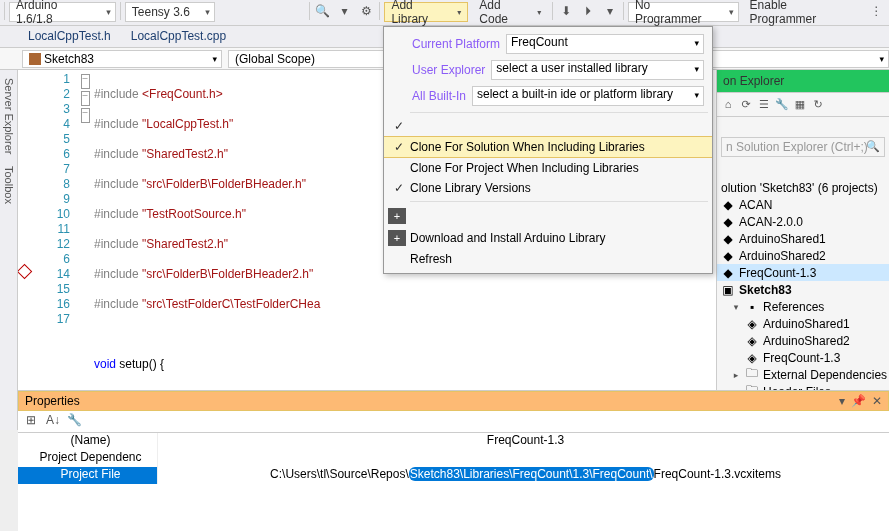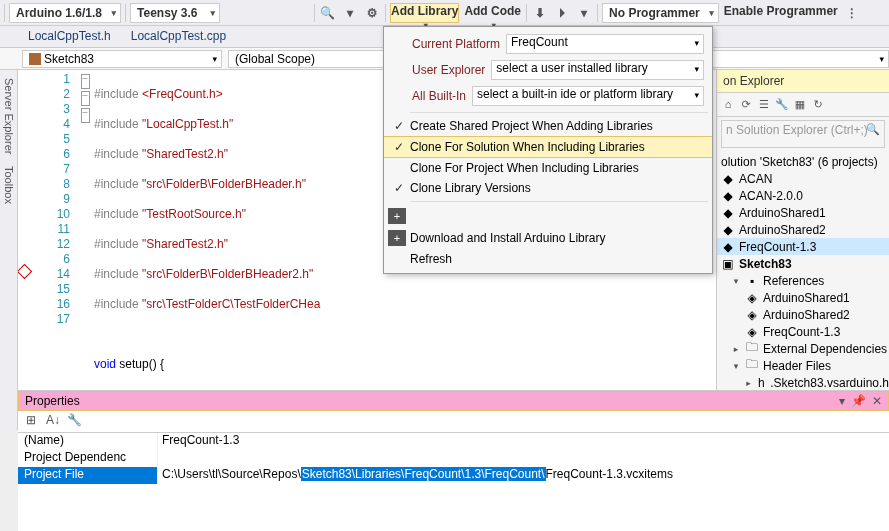--- a/index.html
+++ b/index.html
@@ -1,22 +1,22 @@
 <!DOCTYPE html>
 <html><head>
 <meta charset="utf-8">
 <style>
 * { box-sizing: border-box; margin: 0; padding: 0; font-family: "Segoe UI", Tahoma, sans-serif; font-size: 12px; }
 body { background: #eee; width: 889px; height: 531px; overflow: hidden; position: relative; }
-.toolbar { background: #eeeef2; height: 26px; display: flex; align-items: center; padding: 2px 4px; gap: 4px; border-bottom: 1px solid #ccc; font-weight: bold; }
+.toolbar { background: #eeeef2; height: 26px; display: flex; align-items: flex-start; padding: 2px 4px; gap: 4px; border-bottom: 1px solid #ccc; }
 .tb-sep { width: 1px; height: 18px; background: #ccc; }
 .tb-combo { background: #fff; border: 1px solid #ccc; height: 20px; padding: 0 18px 0 6px; display: inline-flex; align-items: center; position: relative; font-size: 12px; color: #333; cursor: pointer; }
 .tb-combo::after { content: "▾"; position: absolute; right: 4px; font-size: 9px; color: #555; }
 .tb-icon { width: 18px; height: 18px; display: flex; align-items: center; justify-content: center; color: #555; cursor: pointer; }
-.tb-btn { height: 20px; padding: 0 0; display: inline-flex; align-items: center; gap: 3px; border: 1px solid transparent; cursor: pointer; color: #333; flex-direction: column; }
+.tb-btn { height: 20px; padding: 0 6px; display: inline-flex; align-items: center; gap: 3px; border: 1px solid transparent; cursor: pointer; color: #333; }
 .tb-btn.active { background: #fdf4bf; border: 1px solid #e5c365; }
 .tb-btn .chev { font-size: 8px; color: #555; margin-left: 2px; }
 
 .tabbar { background: #eeeef2; height: 22px; display: flex; align-items: flex-end; padding-left: 18px; border-bottom: 1px solid #ccc; }
 .filetab { height: 21px; padding: 3px 10px 0; color: #1e3f70; cursor: pointer; }
 .nav-row { display: flex; height: 22px; background: #f7f7f7; border-bottom: 1px solid #ccc; align-items: center; padding-left: 22px; gap: 6px; }
 .nav-combo { background: #fff; border: 1px solid #ccc; height: 18px; padding: 0 18px 0 6px; position: relative; display: inline-flex; align-items: center; min-width: 100px; }
 .nav-combo::after { content: "▾"; position: absolute; right: 4px; font-size: 9px; }
 .nav-icon { width: 12px; height: 12px; background: #a63; display: inline-block; margin-right: 3px; }
 
@@ -32,58 +32,58 @@
 .code { flex: 1; padding-top: 2px; line-height: 15px; white-space: pre; }
 .cl { display: block; height: 15px; }
 .kw { color: #0000ff; }
 .str { color: #a31515; }
 .pp { color: #808080; margin-top: 32px; }
 .zoom-row { height: 20px; border-top: 1px solid #ccc; display: flex; align-items: center; padding-left: 2px; gap: 4px; background: #f5f5f5; }
 .zoom-combo { border: 1px solid #ccc; padding: 0 14px 0 4px; height: 16px; position: relative; background: #fff; }
 .zoom-combo::after { content: "▾"; font-size: 8px; position: absolute; right: 3px; }
 
 .solution-panel { width: 173px; background: #f5f5f5; border-left: 1px solid #ccc; display: flex; flex-direction: column; font-size: 12px;}
-.sol-title { padding: 4px 6px; background: #fef9c3; color: #333; border-bottom: 1px solid #ccc; }
+.sol-title { padding: 4px 6px; background: #22c55e; color: #333; border-bottom: 1px solid #ccc; }
 .sol-tools { height: 24px; border-bottom: 1px solid #ccc; display: flex; align-items: center; gap: 4px; padding: 0 4px; }
 .sol-tools span { width: 14px; height: 14px; color: #555; cursor: pointer; text-align: center; font-size: 11px; }
-.sol-search { border: 1px solid #ccc; margin: 3px 4px; height: 28px; color: #999; padding: 2px 4px; font-size: 11px; position: relative; }
+.sol-search { border: 1px solid #ccc; margin: 20px 4px; height: 20px; color: #999; padding: 2px 4px; font-size: 11px; position: relative; }
 .sol-search::after { content: "🔍"; position: absolute; right: 4px; font-size: 11px; }
 .tree { flex: 1; overflow: hidden; padding: 2px 0; }
 .tn { display: flex; align-items: center; height: 17px; padding-left: 4px; gap: 4px; cursor: pointer; white-space: nowrap; }
 .tn.sel { background: #cce8ff; }
 .tn .ic { width: 14px; text-align: center; }
 .tn .chev-t { width: 10px; font-size: 9px; color: #555; text-align: center; }
 .tn.d1 { padding-left: 14px; }
 .tn.d2 { padding-left: 28px; }
 
 .dropdown { position: absolute; left: 383px; top: 26px; width: 330px; background: #f6f6f6; border: 1px solid #999; box-shadow: 2px 2px 6px rgba(0,0,0,.25); z-index: 10; padding: 4px 0; }
 .dd-row { display: flex; align-items: center; padding: 3px 8px 3px 28px; position: relative; min-height: 20px; }
-.dd-label { color: #7f1d1d; }
+.dd-label { color: #8b5cf6; }
 .dd-combo { flex: 1; margin-left: 6px; background: #fff; border: 1px solid #ccc; height: 20px; padding: 0 12px 0 4px; position: relative; }
 .dd-combo::after { content: "▾"; position: absolute; right: 4px; font-size: 9px; top: 3px; }
 .dd-sep { height: 1px; background: #ddd; margin: 3px 4px 3px 26px; }
 .dd-item { display: flex; align-items: center; padding: 3px 8px 3px 4px; cursor: pointer; }
 .dd-item .check { width: 22px; text-align: center; color: #333; }
 .dd-item.hl { background: #fdf4bf; border-top: 1px solid #e5c365; border-bottom: 1px solid #e5c365; }
 .dd-item .iconbox { width: 18px; height: 16px; background: #555; color: #fff; text-align: center; line-height: 16px; font-size: 11px; margin-right: 4px; }
 
 .props-panel { position: absolute; left: 18px; right: 0; top: 390px; bottom: 0; background: #fff; border-top: 1px solid #ccc; display: flex; flex-direction: column; }
-.props-head { background: #f9a8d4; border: 1px solid #e5c365; height: 20px; display: flex; align-items: center; padding: 0 6px; justify-content: space-between; }
+.props-head { background: #fdba74; border: 1px solid #e5c365; height: 20px; display: flex; align-items: center; padding: 0 6px; justify-content: space-between; }
 .props-head .right { display: flex; gap: 6px; color: #555; cursor: pointer; }
 .props-sub { padding: 4px 6px; border-bottom: 1px solid #ccc; }
 .props-sub b { font-weight: bold; }
 .props-tools { height: 22px; border-bottom: 1px solid #ccc; display: flex; align-items: center; gap: 4px; padding: 0 4px; }
 .props-tools span { width: 18px; height: 18px; text-align: center; color: #555; cursor: pointer; }
 .props-grid { flex: 1; }
-.pg-row { display: flex; height: 17px; font-size: 12px; }
+.pg-row { display: flex; height: 17px; font-size: 12px; text-align: center; }
 .pg-k { width: 140px; padding-left: 6px; border-right: 1px solid #eee; }
 .pg-v { flex: 1; padding-left: 4px; overflow: hidden; white-space: nowrap; }
 .pg-row.sel { }
 .pg-row.sel .pg-k { background: #0078d7; color: #fff; }
-.hlpath { background: #0078d7; color: #fff; padding: 0 1px; }
+.hlpath { background: #0078d7; color: #fff; padding: 0 1px; border-radius: 6px; }
 </style>
 </head>
 <body>
 
 <div class="toolbar">
   <span class="tb-sep"></span>
   <div class="tb-combo">
       <span>Arduino 1.6/1.8</span>
     </div>
   <span class="tb-sep"></span>
@@ -303,21 +303,20 @@
     <span class="dd-label">User Explorer</span>
     <div class="dd-combo"><span>select a user installed library</span></div>
   </div>
   <div class="dd-row">
     <span class="dd-label">All Built-In</span>
     <div class="dd-combo"><span>select a built-in ide or platform library</span></div>
   </div>
   <div class="dd-sep"></div>
   <div class="dd-item">
       <span class="check">✓</span>
-      <span>Create Shared Project When Adding Libraries</span>
     </div>
   <div class="dd-item hl">
       <span class="check">✓</span>
       <span>Clone For Solution When Including Libraries</span>
     </div>
   <div class="dd-item">
       <span class="check"></span>
       <span>Clone For Project When Including Libraries</span>
     </div>
   <div class="dd-item">

